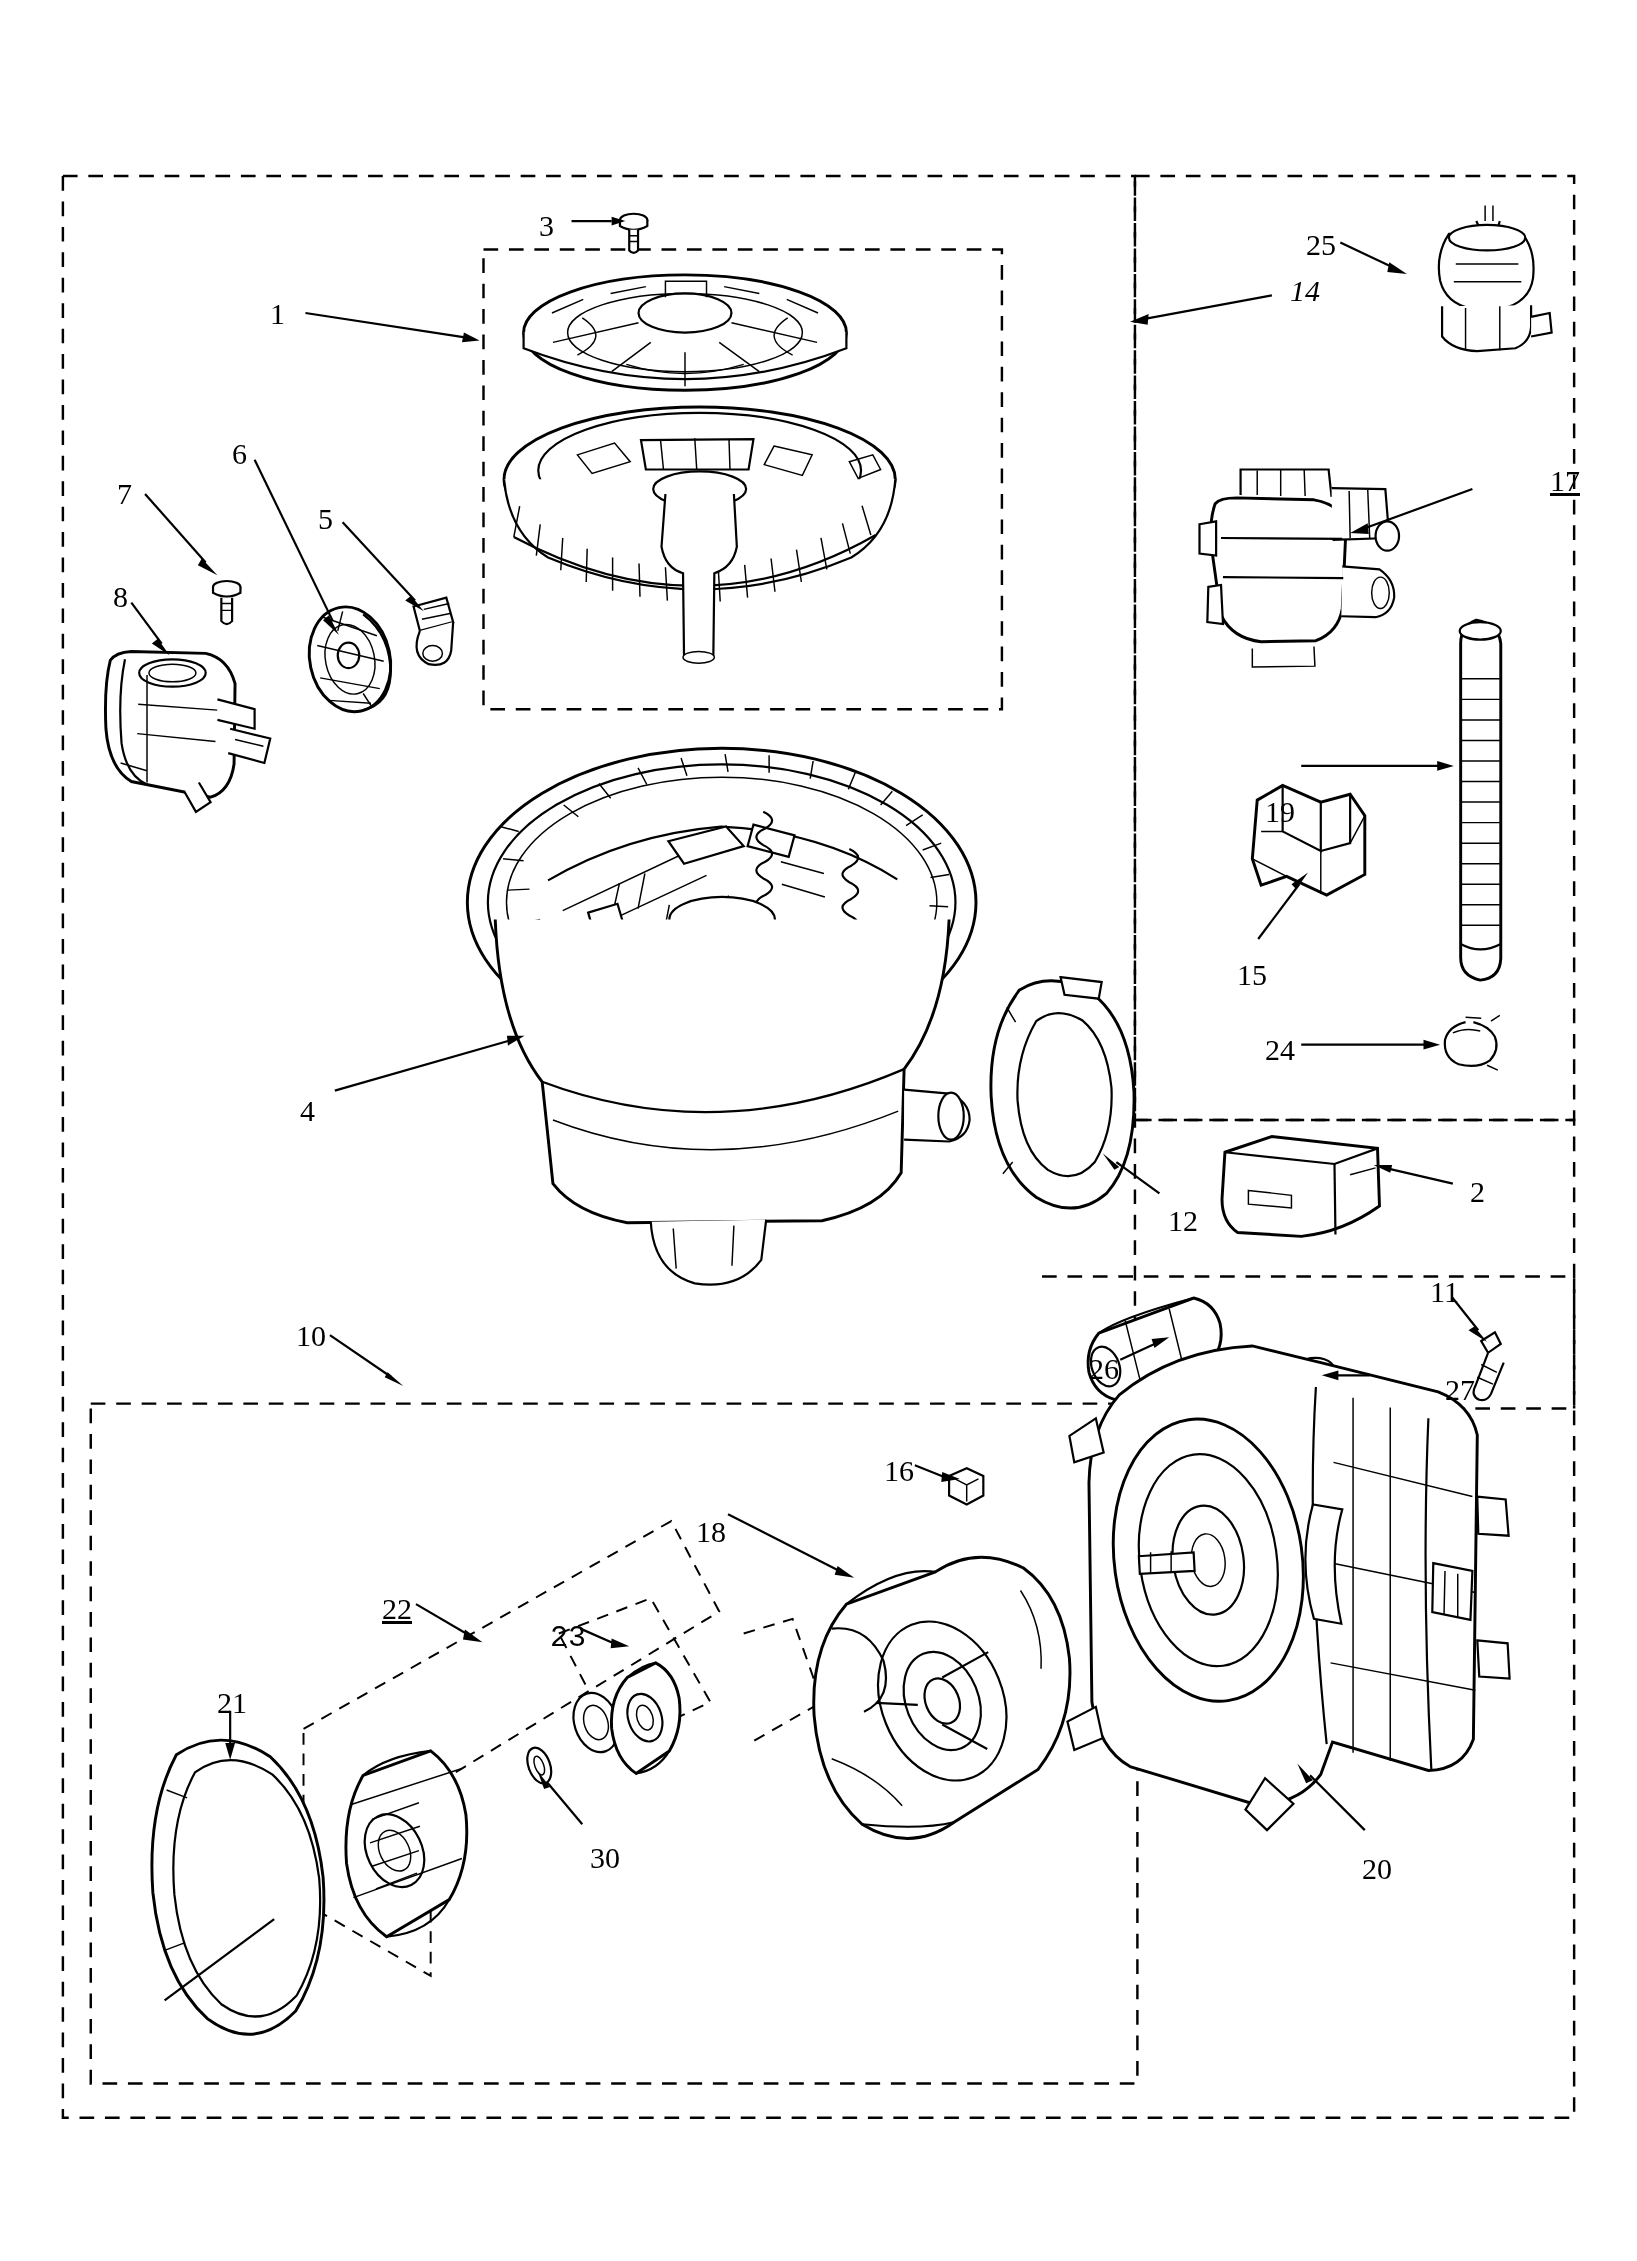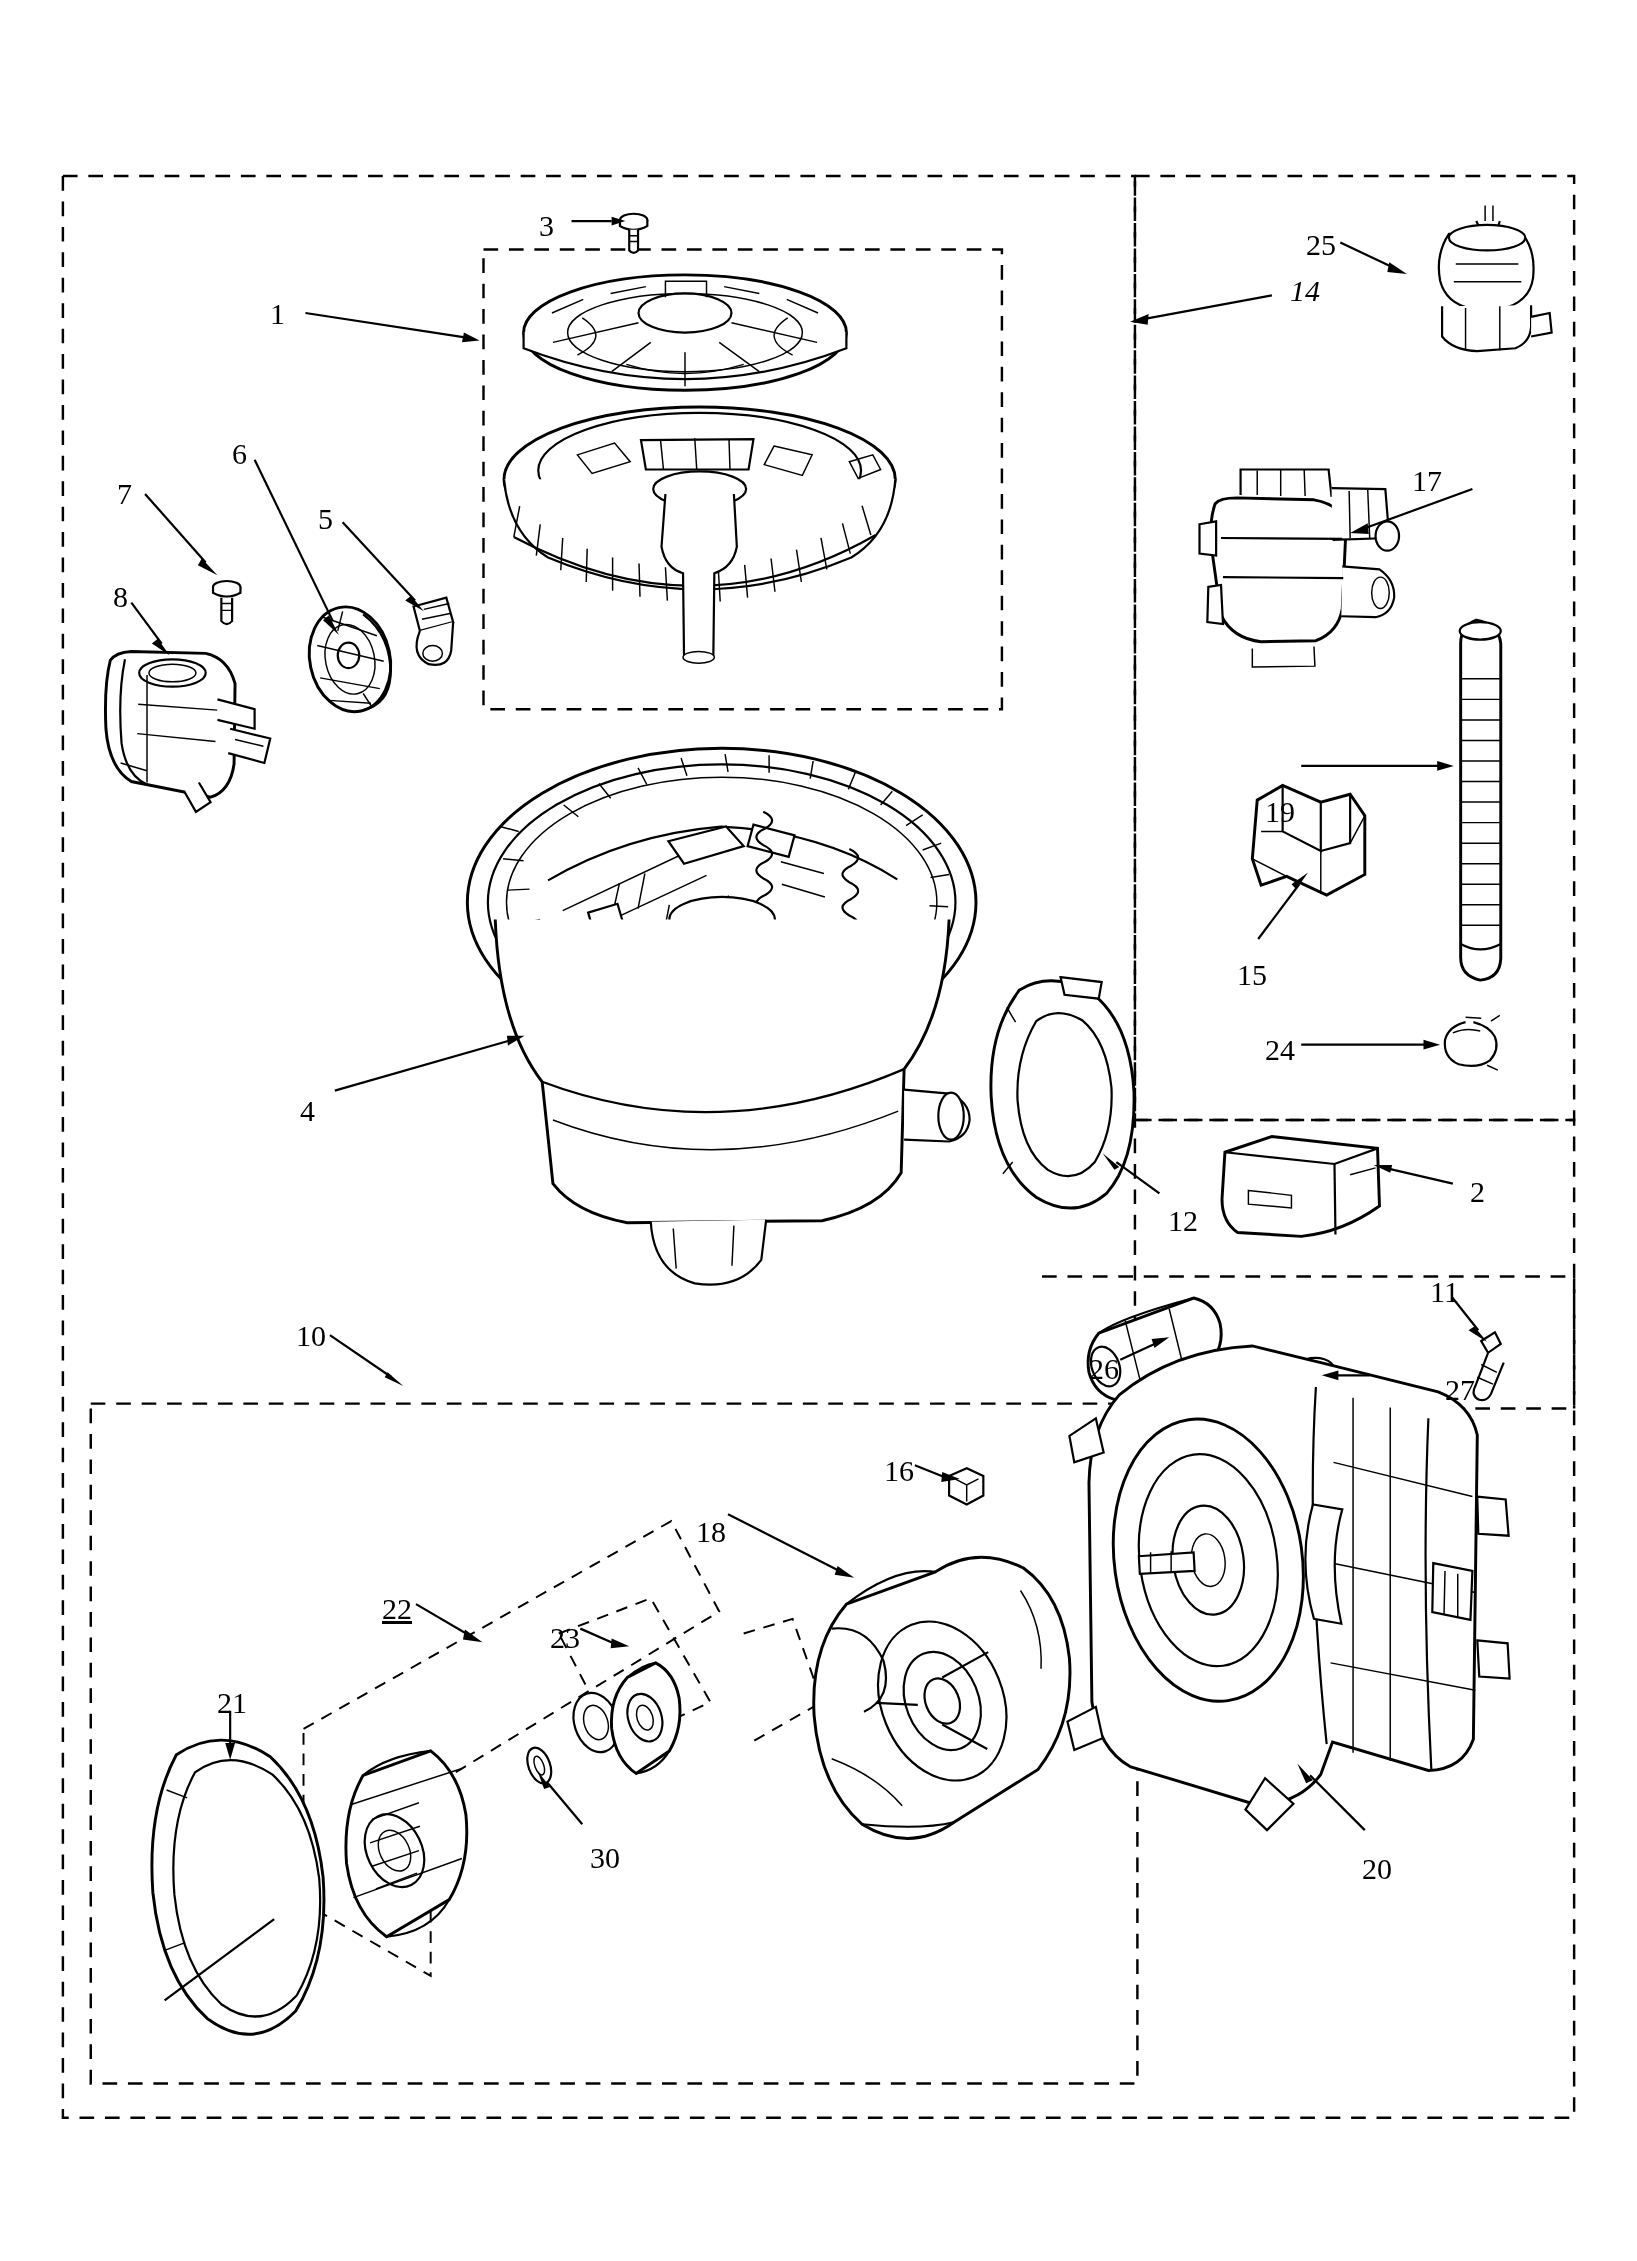--- a/index.html
+++ b/index.html
@@ -431,27 +431,27 @@
   <span class="callout" style="left:318px;  top:504px;">5</span>
   <span class="callout" style="left:232px;  top:439px;">6</span>
   <span class="callout" style="left:117px;  top:479px;">7</span>
   <span class="callout" style="left:113px;  top:582px;">8</span>
   <span class="callout" style="left:296px;  top:1321px;">10</span>
   <span class="callout" style="left:1430px; top:1277px;">11</span>
   <span class="callout" style="left:1168px; top:1206px;">12</span>
   <span class="callout" style="left:1290px; top:276px;font-style:italic;">14</span>
   <span class="callout" style="left:1237px; top:960px;">15</span>
   <span class="callout" style="left:884px; top:1456px;">16</span>
-  <span class="callout" style="left:1412px; top:466px;">17</span>
+  <span class="callout" style="left:1550px; top:466px;text-decoration:underline;">17</span>
   <span class="callout" style="left:696px; top:1505px;margin-top:12px;">18</span>
   <span class="callout" style="left:1265px; top:797px;">19</span>
   <span class="callout" style="left:1362px; top:1854px;">20</span>
   <span class="callout" style="left:217px;  top:1688px;">21</span>
   <span class="callout" style="left:382px;  top:1594px;text-decoration:underline;">22</span>
-  <span class="callout" style="left:550px; top:1623px;">23</span>
+  <span class="callout" style="left:550px; top:1623px;font-family:Liberation Mono, monospace;">23</span>
   <span class="callout" style="left:1265px; top:1035px;">24</span>
   <span class="callout" style="left:1306px; top:230px;">25</span>
   <span class="callout" style="left:1089px; top:1354px;">26</span>
   <span class="callout" style="left:1445px; top:1375px;">27</span>
   <span class="callout" style="left:590px; top:1843px;">30</span>
 
 </div>
 
 
 </body></html>

